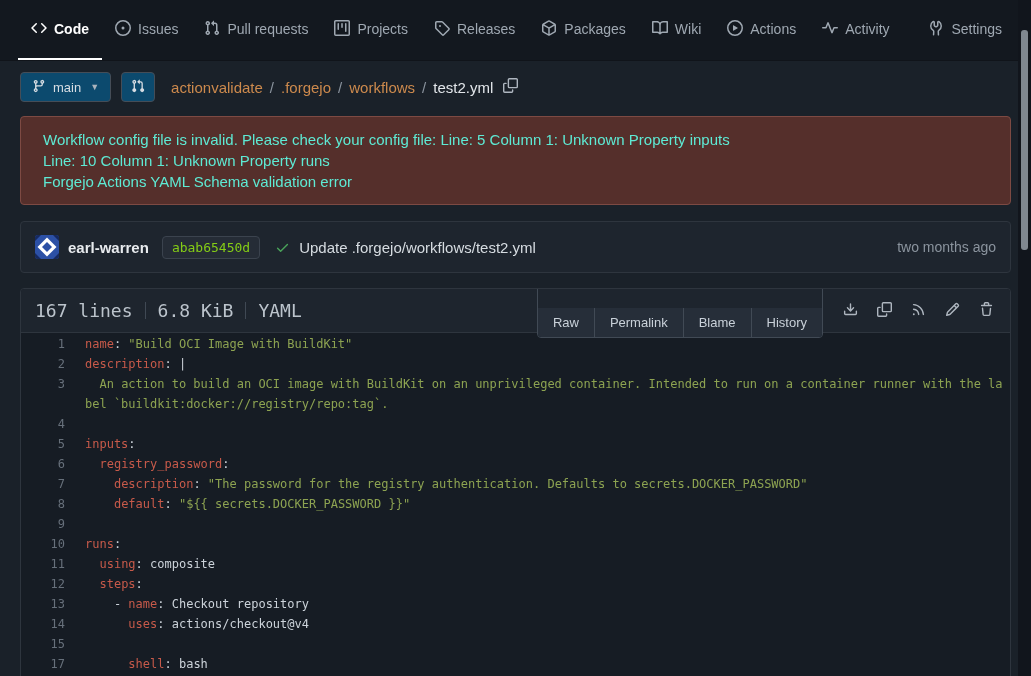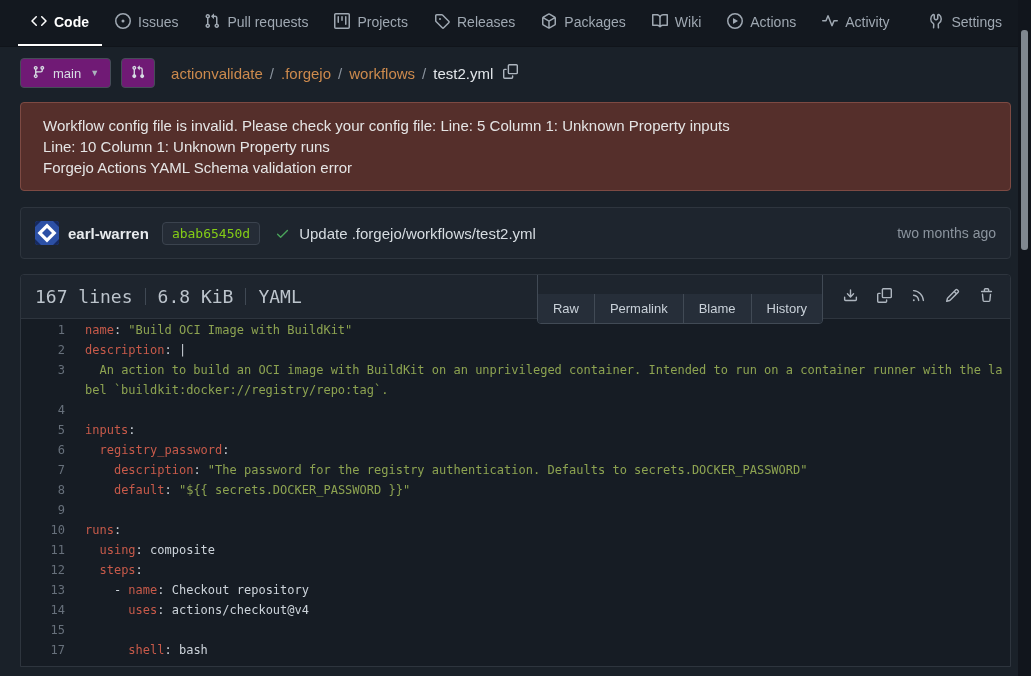--- a/index.html
+++ b/index.html
@@ -3,49 +3,49 @@
 <meta charset="utf-8">
 <style>
   * { box-sizing: border-box; }
   html,body { margin:0; padding:0; }
   body {
     width:1031px; height:676px; overflow:hidden; position:relative;
     background:#1a2129; font-family:"Liberation Sans", sans-serif; color:#cdd4db;
   }
   
   .topnav {
-    height:47px; background:#13181f; display:flex; align-items:stretch;
+    height:61px; background:#13181f; display:flex; align-items:stretch;
     padding:0 16px 0 18px; border-bottom:1px solid #10141a;
   }
   .tab {
     display:flex; align-items:center; gap:7px; padding:0 13px; cursor:pointer;
     color:#9fa8b2; font-size:14px; text-decoration:none; border-bottom:2px solid transparent;
   }
   .tab svg { width:16px; height:16px; flex:none; }
   .tab.active { color:#ffffff; font-weight:bold; border-bottom-color:#ffffff; }
   .tab.push-right { margin-left:auto; }
   
   .crumb-row { display:flex; align-items:center; margin:10px 20px 0 20px; height:32px; gap:10px; }
   .btn-dark {
     display:flex; align-items:center; gap:7px; height:30px; padding:0 11px;
-    background:#701a75; border:1px solid #454d57; border-radius:4px; color:#d7dde3;
+    background:#0c4a6e; border:1px solid #454d57; border-radius:4px; color:#d7dde3;
     font-size:13px; cursor:pointer;
   }
   .btn-dark svg { width:14px; height:14px; }
   .caret { font-size:9px; color:#aab3bc; margin-left:2px; }
   .crumbs { display:flex; align-items:center; gap:7px; font-size:15px; margin-left:6px; }
   .crumbs a { color:#cd8a4d; text-decoration:none; cursor:pointer; }
   .crumbs .sep { color:#8b949e; }
   .crumbs .file { color:#e2e6ea; }
   .icon-btn { background:none; border:none; padding:0; color:#aeb6bf; cursor:pointer; display:flex; align-items:center; }
   .icon-btn svg { width:15px; height:15px; }
   
   .error-banner {
     margin:13px 20px 0 20px; background:#552f2b; border:1px solid #7d4a43; border-radius:4px;
-    padding:12px 22px; color:#e5e5e5; font-size:15px; line-height:21px;
+    padding:12px 22px; color:#5eead4; font-size:15px; line-height:21px;
   }
   
   .commit-bar {
     margin:16px 20px 0 20px; background:#1e252e; border:1px solid #2e353e; border-radius:4px;
     height:52px; display:flex; align-items:center; padding:0 14px; gap:9px;
   }
   .avatar { width:24px; height:24px; border-radius:3px; flex:none; }
   .commit-author { font-size:15px; font-weight:bold; color:#e8ebee; cursor:pointer; }
   .sha-badge {
     font-family:"DejaVu Sans Mono", monospace; font-size:13px; color:#84cc16;

